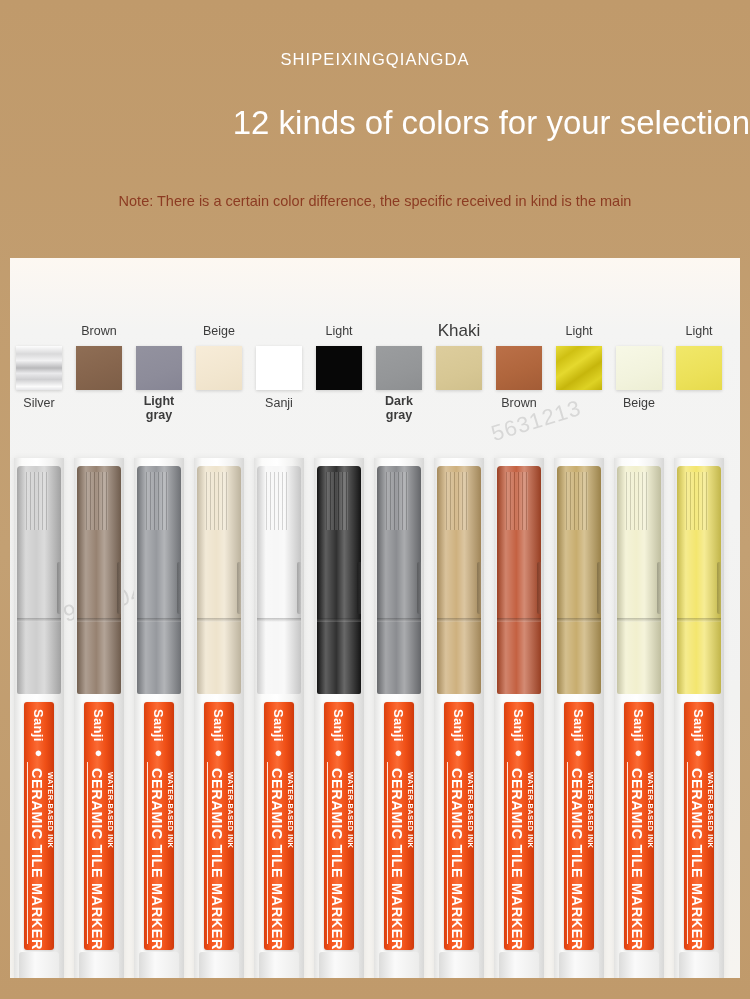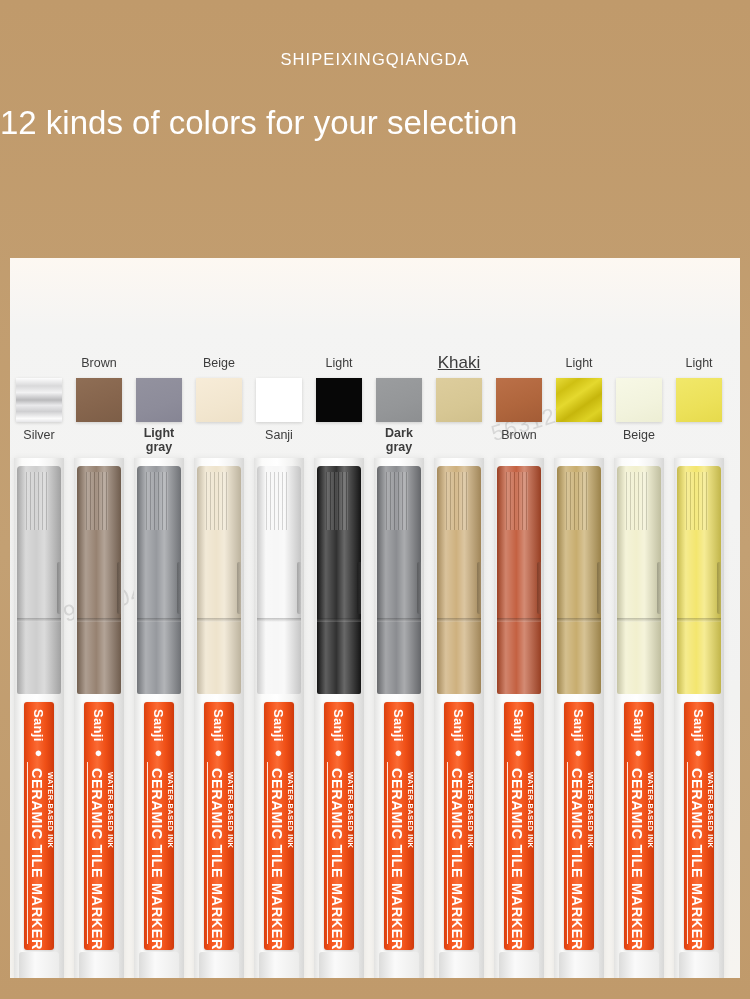--- a/index.html
+++ b/index.html
@@ -11,50 +11,50 @@
   }
   .page{position:absolute;inset:0;background:linear-gradient(180deg,#c09a6b 0%,#c3a073 55%,#c09a6b 100%);}
 
   
   .header{position:absolute;left:0;top:0;width:750px;height:258px;}
   .brandline{
     position:absolute;top:50px;width:100%;text-align:center;
     color:#ffffff;font-size:16.5px;letter-spacing:1.1px;font-weight:400;
   }
   .headline{
-    position:absolute;top:104px;width:100%;text-align:left;
+    position:absolute;top:104px;width:100%;text-align:right;
     color:#ffffff;font-size:33px;font-weight:400;letter-spacing:0px;
   }
   .note{
     position:absolute;top:193px;width:100%;text-align:center;
     color:#8c3b22;font-size:14.5px;font-weight:400;
   }
 
   
   .panel{
     position:absolute;left:10px;top:258px;width:730px;height:720px;
     background:linear-gradient(180deg,#fdf8f2 0%,#f4f4f3 10%,#f2f2f1 60%,#f6f4f0 100%);
     overflow:hidden;
   }
 
   
   .swatch-row{position:absolute;left:0;top:0;width:730px;height:200px;}
-  .sw-cell{position:absolute;top:88px;width:46px;height:44px;margin-top:32px;}
+  .sw-cell{position:absolute;top:88px;width:46px;height:44px;}
   .sw{
     width:46px;height:44px;
     box-shadow:0 1px 3px rgba(0,0,0,.16);
   }
   .lbl{
     position:absolute;left:50%;transform:translateX(-50%);
     color:#3c3c3c;font-size:12.5px;line-height:14px;
     white-space:nowrap;text-align:center;
   }
   .lbl.top{bottom:52px;}
   .lbl.bot{top:50px;}
-  .lbl.big{font-size:17px;text-decoration:underline;}
+  .lbl.big{font-size:17px;}
   .lbl.wrap{white-space:normal;width:54px;}
   .lbl.wrap.bot{top:48px;font-weight:bold;}
 
   
   .f-silver{background:
       linear-gradient(180deg,#fdfdfd 0%,#d9d9da 18%,#f2f2f3 33%,#b9b9bb 50%,#eaeaec 62%,#cfcfd1 76%,#fbfbfb 92%,#e6e6e8 100%);}
   .f-brown1{background:linear-gradient(160deg,#8f6e55 0%,#86654d 55%,#7d5e47 100%);}
   .f-lgray{background:linear-gradient(160deg,#93929f 0%,#8d8c9a 60%,#868594 100%);}
   .f-beige1{background:linear-gradient(160deg,#f7ecd8 0%,#f2e6cf 60%,#eee1c8 100%);}
   .f-white{background:#ffffff;}
@@ -130,20 +130,21 @@
   .wm2{left:480px;top:150px;transform:rotate(-17deg);font-size:22px;}
 </style>
 </head>
 <body>
 
 <div class="page">
 
   <div class="header">
     <div class="brandline">SHIPEIXINGQIANGDA</div>
     <div class="headline">12 kinds of colors for your selection</div>
+    <div class="note">Note: There is a certain color difference, the specific received in kind is the main</div>
   </div>
 
   <div class="panel">
 
     <div class="wm wm1">9124045</div>
     <div class="wm wm2">5631213</div>
 
     <div class="swatch-row">
       <div class="sw-cell" style="left:6px">
         <div class="sw f-silver"></div>

